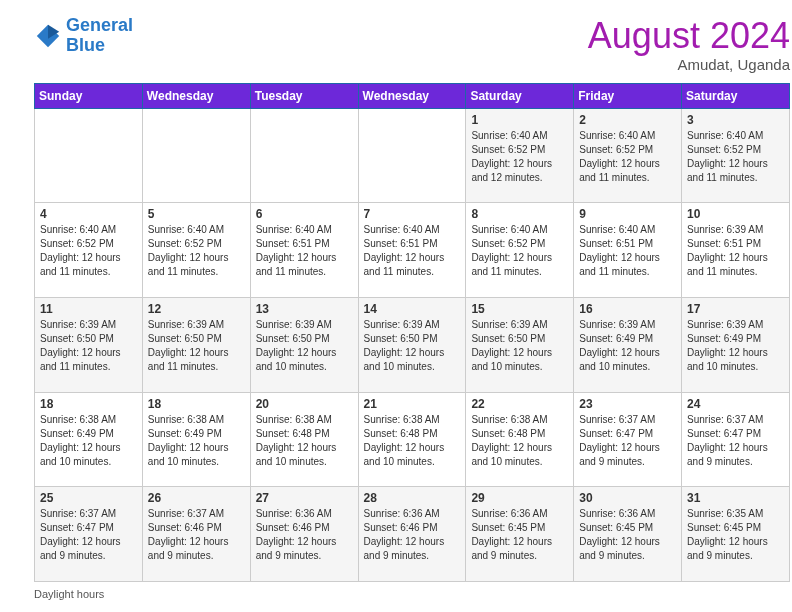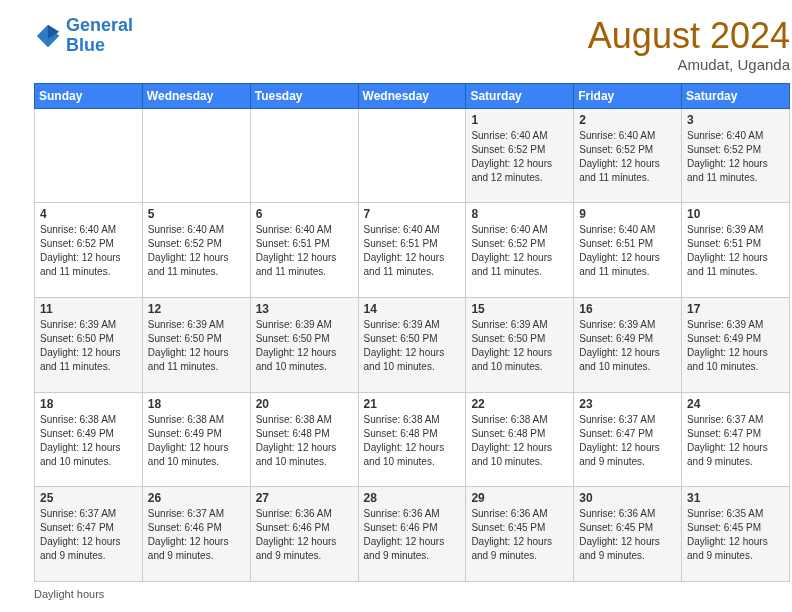--- a/index.html
+++ b/index.html
@@ -41,35 +41,35 @@
     .logo-icon {
       width: 28px;
       height: 28px;
     }
     .title-block {
       text-align: right;
     }
     .month-title {
       font-size: 36px;
       font-weight: normal;
-      color: #a16207;
+      color: #a21caf;
       line-height: 1.1;
     }
     .location {
       font-size: 15px;
       color: #555;
     }
     .calendar {
       flex: 1;
       border-collapse: collapse;
       width: 100%;
       table-layout: fixed;
     }
     .calendar thead th {
-      background: #3b82f6;
+      background: #6d28d9;
       color: #fff;
       font-size: 12px;
       font-weight: bold;
       padding: 5px 4px;
       text-align: left;
       border: 1px solid #1e66a8;
     }
     .calendar tbody td {
       vertical-align: top;
       border: 1px solid #ccc;

